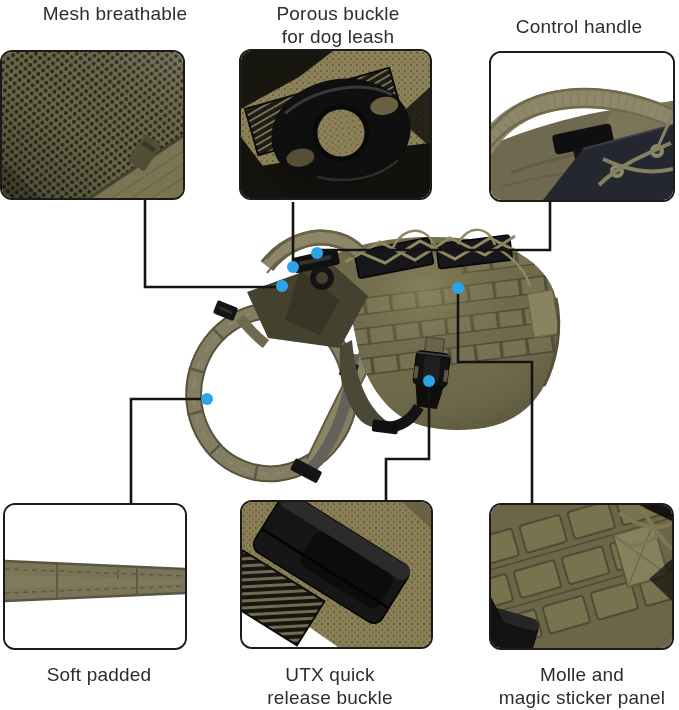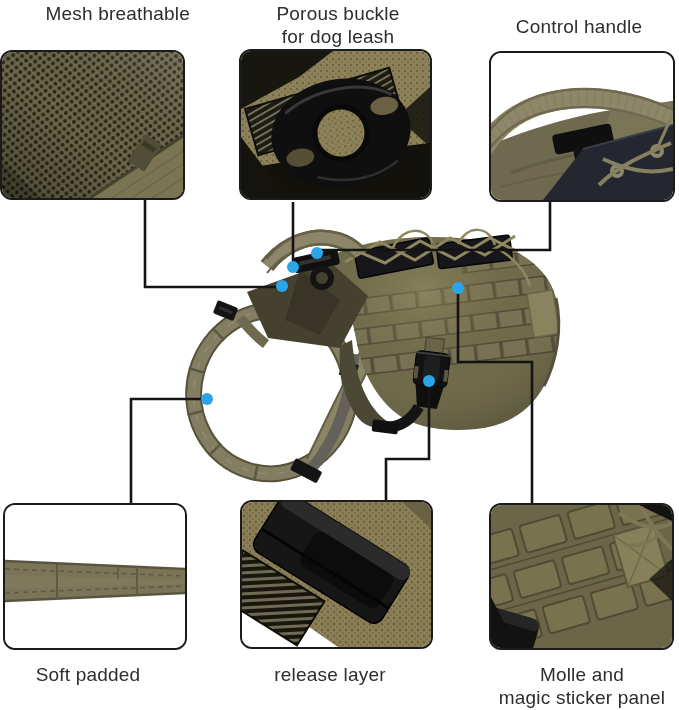--- a/index.html
+++ b/index.html
@@ -5,24 +5,24 @@
   html,body{margin:0;padding:0;background:#ffffff;}
   .canvas{
     position:relative;width:679px;height:710px;background:#ffffff;overflow:hidden;
     font-family:"Liberation Sans","DejaVu Sans",sans-serif;
   }
   .callout-label{
     position:absolute;text-align:center;color:#2d2d2d;
     font-size:19px;line-height:23px;letter-spacing:.2px;
   }
   .callout-label span{display:block;}
-  .lbl-mesh  {left:0;   top:2px;   width:190px;text-align:right;}
+  .lbl-mesh  {left:20px;   top:2px;   width:190px;}
   .lbl-porous{left:238px; top:2px;   width:200px;}
   .lbl-control{left:479px;top:15px;  width:200px;}
-  .lbl-soft  {left:0px;   top:663px; width:176px;}
+  .lbl-soft  {left:11px;   top:663px; width:176px;}
   .lbl-utx   {left:230px; top:663px; width:200px;}
   .lbl-molle {left:482px; top:663px; width:200px;}
   .inset{
     position:absolute;border:2px solid #1b1b1b;border-radius:12px;
     overflow:hidden;background:#fff;
   }
   .inset svg{display:block;width:100%;height:100%;}
   .in-mesh  {left:0px;  top:50px; width:181px;height:146px;}
   .in-porous{left:239px;top:49px; width:189px;height:147px;}
   .in-control{left:489px;top:51px;width:182px;height:147px;}
@@ -369,20 +369,21 @@
         <path d="M150,2 C158,16 170,34 181,44" stroke-width="4"></path>
         <path d="M168,30 C158,38 146,42 134,40" stroke-width="3.5"></path>
       </g>
     </svg>
   </div>
 
   <div class="callout-label lbl-soft">
     <span>Soft padded</span>
   </div>
   <div class="callout-label lbl-utx">
-    <span>release layer</span>
+    <span>UTX quick</span>
+    <span>release buckle</span>
   </div>
   <div class="callout-label lbl-molle">
     <span>Molle and</span>
     <span>magic sticker panel</span>
   </div>
 
 </div>
 
 </body></html>

